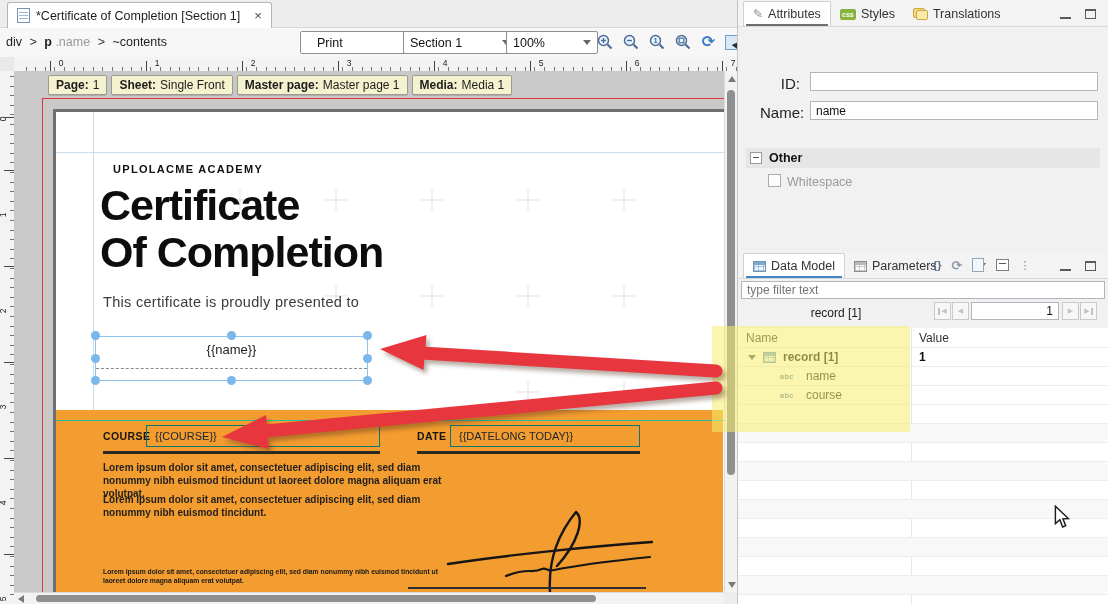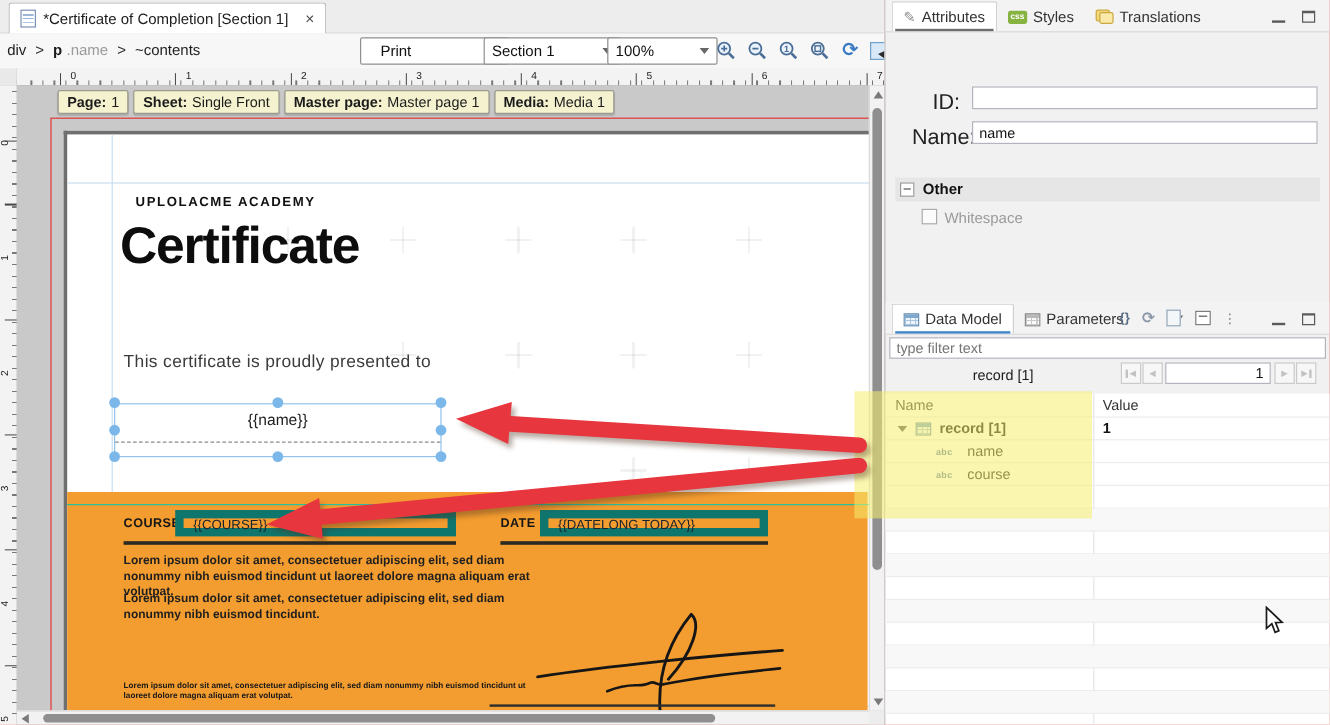--- a/index.html
+++ b/index.html
@@ -63,22 +63,22 @@
                 linear-gradient(90deg,transparent 10px,rgba(0,0,0,.055) 10px 12px,transparent 12px);}
   #academy{position:absolute;left:57px;top:51px;font-size:11px;font-weight:bold;letter-spacing:1.3px;color:#111;}
   #cert-title{position:absolute;left:44px;top:70px;font-size:43px;line-height:47px;font-weight:800;letter-spacing:-1px;color:#0d0d0d;}
   #cert-sub{position:absolute;left:47px;top:182px;font-size:14.5px;color:#3b3b3b;letter-spacing:.3px;}
   #name-box{position:absolute;left:39px;top:224px;width:273px;height:45px;border:1px solid #8FC2EC;box-sizing:border-box;}
   #name-box .ph{position:absolute;left:0;right:0;top:5px;text-align:center;font-size:13px;color:#1d1d1d;}
   #name-box .dash{position:absolute;left:0;right:0;top:31px;border-top:1px dashed #8a8a8a;}
   .hnd{position:absolute;width:9px;height:9px;border-radius:50%;background:#7BB8E9;z-index:6;}
   #orange{position:absolute;left:0;top:298px;width:667px;height:182px;background:#F39C2F;}
   .fld-label{position:absolute;font-size:10.5px;font-weight:800;color:#161616;letter-spacing:.4px;}
-  .fld-box{position:absolute;height:22px;border:7px solid #0f766e;box-sizing:border-box;font-size:11px;color:#19232e;
-           display:flex;align-items:flex-start;padding-left:8px;}
+  .fld-box{position:absolute;height:22px;border:1px solid #0f766e;box-sizing:border-box;font-size:11px;color:#19232e;
+           display:flex;align-items:center;padding-left:8px;}
   .fld-line{position:absolute;height:2.5px;background:#2A2A22;}
   .para{position:absolute;left:47px;width:352px;font-size:10px;line-height:13px;font-weight:600;color:#1f1f1f;}
   #fineprint{position:absolute;left:47px;top:456px;width:348px;font-size:6.8px;line-height:8.6px;font-weight:bold;color:#181818;}
   #sig-line{position:absolute;left:352px;top:475px;width:238px;height:2px;background:#2e2e2e;}
 
   
   .sb-v{position:absolute;left:710px;top:0;width:13px;height:521px;background:#F2F2F2;border-left:1px solid #DADADA;box-sizing:border-box;}
   .sb-v .thumb{position:absolute;left:2px;top:19px;width:8px;height:385px;background:#8F8F8F;border-radius:4px;}
   .sb-h{position:absolute;left:0;top:521px;width:723px;height:12px;background:#F2F2F2;border-top:1px solid #DADADA;box-sizing:border-box;}
   .sb-h .thumb{position:absolute;left:22px;top:2px;width:560px;height:7px;background:#8F8F8F;border-radius:4px;}
@@ -111,21 +111,21 @@
        repeating-linear-gradient(90deg,#C9C9C9 0 1px,transparent 1px 4.3px),
        repeating-linear-gradient(0deg,#C9C9C9 0 1px,transparent 1px 3.6px),#FAFAFA;}
   .win-btns{position:absolute;right:12px;top:9px;display:flex;gap:14px;align-items:center;}
   .win-min{width:11px;height:8px;border-bottom:2px solid #5a5a5a;}
   .win-max{width:9px;height:7px;border:1px solid #5a5a5a;border-top:2px solid #5a5a5a;}
 
   .sec-bar{position:absolute;left:8px;right:8px;height:20px;background:#E6E6E6;display:flex;align-items:center;gap:7px;padding-left:4px;box-sizing:border-box;}
   .sec-toggle{width:10px;height:10px;border:1px solid #9a9a9a;background:#fff;position:relative;flex:none;}
   .sec-toggle::after{content:"";position:absolute;left:2px;right:2px;top:4px;border-top:1px solid #555;}
   .sec-bar b{font-size:12.5px;color:#111;}
-  .fld-row-label{position:absolute;font-size:18px;color:#222;text-align:right;width:40px;}
+  .fld-row-label{position:absolute;font-size:15px;color:#222;text-align:right;width:40px;}
   .txt-input{position:absolute;height:19px;background:#fff;border:1px solid #B4B4BE;box-sizing:border-box;font-family:"Liberation Sans",sans-serif;font-size:12px;color:#111;padding:0 5px;outline:none;}
   .chk{width:13px;height:13px;border:1px solid #ABABAB;background:#FBFBFB;box-sizing:border-box;}
   .chk-label{font-size:12.5px;color:#9a9a9a;}
 
   .dm-icons{position:absolute;left:195px;top:6px;display:flex;align-items:center;gap:10px;color:#6b6b6b;}
   .braces{font-weight:bold;font-size:11px;color:#5a6e86;}
   .dm-refresh{font-family:"DejaVu Sans",sans-serif;font-size:13px;font-weight:bold;color:#8b98a8;line-height:1;}
   .paste-ico{width:10px;height:12px;background:#F4F7FA;border:1px solid #93A5B8;position:relative;}
   .paste-car{width:0;height:0;border-left:3.5px solid transparent;border-right:3.5px solid transparent;border-top:4px solid #666;margin-left:-6px;}
   .collapse-ico{width:11px;height:10px;border:1px solid #7d7d7d;position:relative;background:#fff;}
@@ -276,20 +276,21 @@
         <div class="cross" style="left:269px;top:173px"></div>
         <div class="cross" style="left:365px;top:173px"></div>
         <div class="cross" style="left:461px;top:173px"></div>
         <div class="cross" style="left:557px;top:173px"></div>
         <div class="cross" style="left:461px;top:269px"></div>
         <div class="cross" style="left:557px;top:269px"></div>
 
         <div id="academy">UPLOLACME ACADEMY</div>
         <div id="cert-title">
           <div>Certificate</div>
+          <div>Of Completion</div>
         </div>
         <div id="cert-sub">This certificate is proudly presented to</div>
 
         <div id="orange"></div>
         <div class="guide-teal"></div>
 
         <div id="name-box">
           <div class="ph">{{name}}</div>
           <div class="dash"></div>
         </div>

